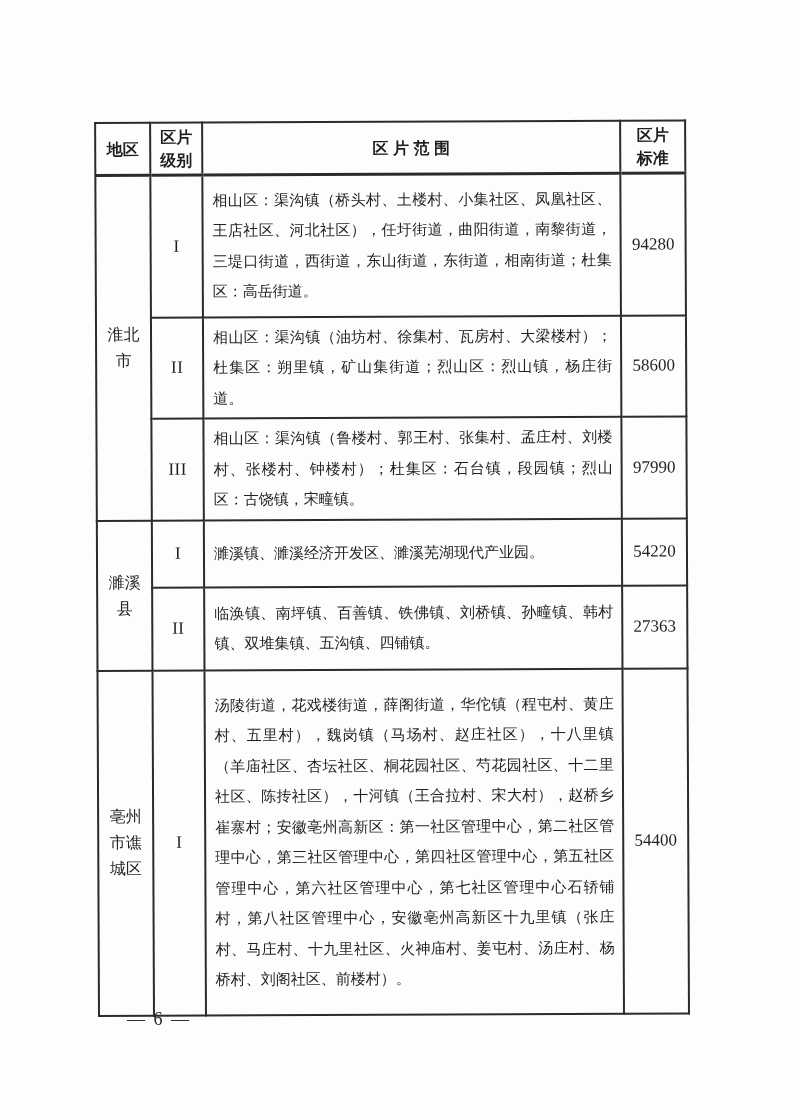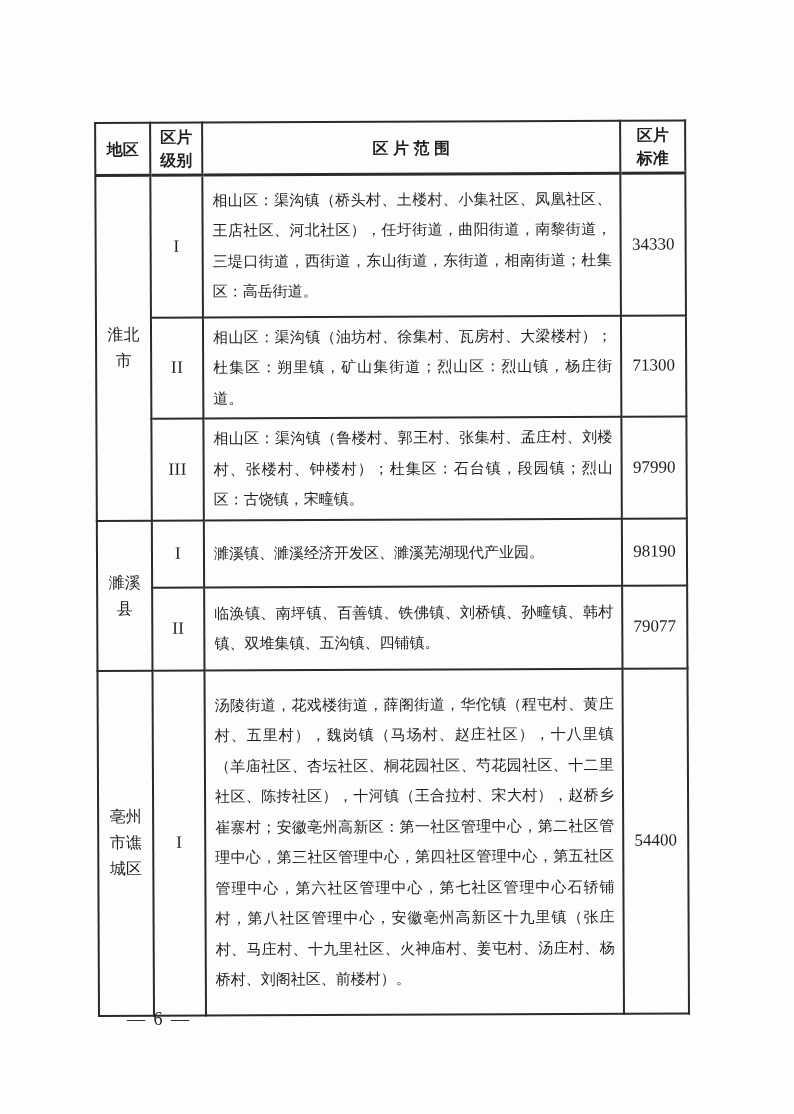--- a/index.html
+++ b/index.html
@@ -107,42 +107,42 @@
           <th>区片
 标准</th>
         </tr>
       </thead>
       <tbody id="zone-table-body">
 
       <tr style="height: 142px;">
             <td class="region-cell" rowspan="3">淮北市</td>
             <td class="level-cell">I</td>
             <td class="scope-cell">相山区：渠沟镇（桥头村、土楼村、小集社区、凤凰社区、王店社区、河北社区），任圩街道，曲阳街道，南黎街道，三堤口街道，西街道，东山街道，东街道，相南街道；杜集区：高岳街道。</td>
-            <td class="standard-cell">34330</td>
+            <td class="standard-cell">94280</td>
           </tr>
           <tr style="height: 90px;">
             <td class="level-cell">II</td>
             <td class="scope-cell">相山区：渠沟镇（油坊村、徐集村、瓦房村、大梁楼村）；杜集区：朔里镇，矿山集街道；烈山区：烈山镇，杨庄街道。</td>
-            <td class="standard-cell">71300</td>
+            <td class="standard-cell">58600</td>
           </tr>
           <tr style="height: 98px;">
             <td class="level-cell">III</td>
             <td class="scope-cell">相山区：渠沟镇（鲁楼村、郭王村、张集村、孟庄村、刘楼村、张楼村、钟楼村）；杜集区：石台镇，段园镇；烈山区：古饶镇，宋疃镇。</td>
             <td class="standard-cell">97990</td>
           </tr>
           <tr style="height: 67px;">
             <td class="region-cell" rowspan="2">濉溪县</td>
             <td class="level-cell">I</td>
             <td class="scope-cell">濉溪镇、濉溪经济开发区、濉溪芜湖现代产业园。</td>
-            <td class="standard-cell">98190</td>
+            <td class="standard-cell">54220</td>
           </tr>
           <tr style="height: 83px;">
             <td class="level-cell">II</td>
             <td class="scope-cell">临涣镇、南坪镇、百善镇、铁佛镇、刘桥镇、孙疃镇、韩村镇、双堆集镇、五沟镇、四铺镇。</td>
-            <td class="standard-cell">79077</td>
+            <td class="standard-cell">27363</td>
           </tr>
           <tr style="height: 345px;">
             <td class="region-cell" rowspan="1">亳州市谯城区</td>
             <td class="level-cell">I</td>
             <td class="scope-cell">汤陵街道，花戏楼街道，薛阁街道，华佗镇（程屯村、黄庄村、五里村），魏岗镇（马场村、赵庄社区），十八里镇（羊庙社区、杏坛社区、桐花园社区、芍花园社区、十二里社区、陈抟社区），十河镇（王合拉村、宋大村），赵桥乡崔寨村；安徽亳州高新区：第一社区管理中心，第二社区管理中心，第三社区管理中心，第四社区管理中心，第五社区管理中心，第六社区管理中心，第七社区管理中心石轿铺村，第八社区管理中心，安徽亳州高新区十九里镇（张庄村、马庄村、十九里社区、火神庙村、姜屯村、汤庄村、杨桥村、刘阁社区、前楼村）。</td>
             <td class="standard-cell">54400</td>
           </tr>
         </tbody>
     </table>
   </div>

